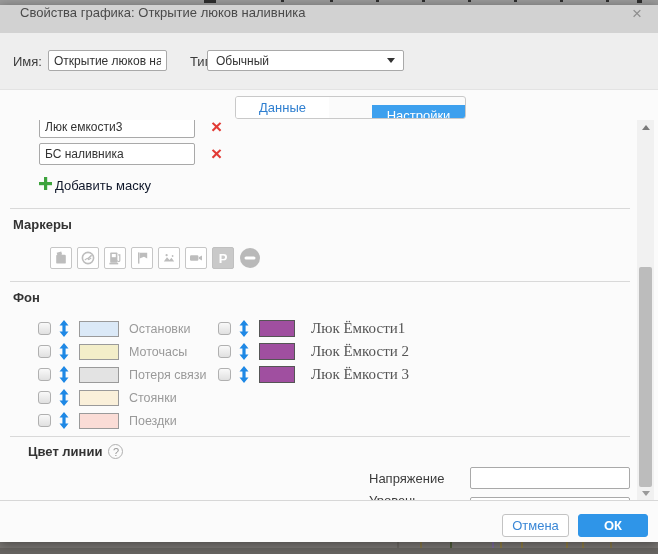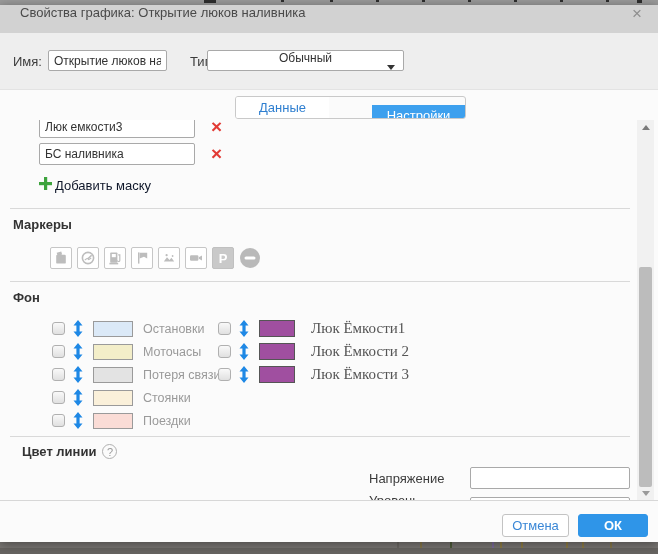--- a/index.html
+++ b/index.html
@@ -16,21 +16,21 @@
   
   .dialog { position:absolute; left:0; top:5px; width:658px; height:537px; background:#fbfbfb; box-shadow:0 2px 10px rgba(0,0,0,.4); }
   .titlebar { position:absolute; left:0; top:0; width:100%; height:28px; background:#d2d2d2; display:flex; padding:0 16px 0 20px; }
   .titlebar .title { font-size:13px; color:#4a4a4a; flex:1; }
   .titlebar .close { font-size:17px; color:#8f8f8f; cursor:pointer; line-height:1; }
 
   .formrow { position:absolute; left:0; top:28px; width:100%; height:57px; background:#eeeeee; border-bottom:1px solid #e3e3e3; }
   .formrow .lbl { position:absolute; font-size:13px; color:#3c3c3c; top:21px; }
   .txt { border:1px solid #a9a9a9; border-radius:2px; background:#fff; font-family:"Liberation Sans",sans-serif; font-size:12px; color:#333; padding:0 5px; }
   #name-input { position:absolute; left:48px; top:17px; width:119px; height:21px; }
-  .select { position:absolute; left:207px; top:17px; width:197px; height:21px; background:#fff; border:1px solid #a9a9a9; border-radius:2px; display:flex; align-items:center; padding:0 8px; font-size:12px; color:#333; cursor:pointer;flex-direction:column; }
+  .select { position:absolute; left:207px; top:17px; width:197px; height:21px; background:#fff; border:1px solid #a9a9a9; border-radius:2px; display:flex; align-items:center; padding:0 8px; font-size:12px; color:#333; cursor:pointer; }
   .select .caret { margin-left:auto; width:0; height:0; border-left:4px solid transparent; border-right:4px solid transparent; border-top:5px solid #333; }
 
   .tabs { position:absolute; left:235px; top:91px; height:23px; display:flex; border-radius:3px; overflow:hidden; border:1px solid #c9c9c9;gap:43px; }
   .tab { width:93px; height:100%; display:flex; align-items:center; justify-content:center; font-size:13px; cursor:pointer; }
   .tab.inactive { background:#fff; color:#2f7fd0; }
   .tab.active { background:#3da0ee; color:#fff;margin-top:8px; }
 
   
   .viewport { position:absolute; left:0; top:115px; width:658px; height:381px; overflow:hidden; border-bottom:1px solid #d7d7d7; background:#fbfbfb; }
   .content { position:absolute; left:0; top:-4px; width:630px; }
@@ -48,29 +48,29 @@
   .sec-h { font-size:13px; font-weight:bold; color:#333; margin:8px 0 0 13px; }
   .icons-row { display:flex; gap:5px; margin:15px 0 0 50px; height:22px; }
   .icon-sq { width:22px; height:22px; border:1px solid #c6c6c6; border-radius:2px; background:#fff; display:flex; align-items:center; justify-content:center; }
   .icon-sq.filled { background:#c9c9c9; border-color:#c0c0c0; color:#fff; font-weight:bold; font-size:13px; }
   .icon-round { width:22px; height:22px; display:flex; align-items:center; justify-content:center; }
 
   .bg-rows { position:relative; margin:12px 0 0 0; height:117px; }
   .bg-col-left { position:absolute; left:0; top:0; }
   .bg-col-right { position:absolute; left:218px; top:0; }
   .bg-row { display:flex; align-items:center; height:23px; }
-  .bg-col-left .bg-row { padding-left:52px; }
+  .bg-col-left .bg-row { padding-left:38px; }
   .checkbox { width:13px; height:13px; border:1px solid #b0b0b0; border-radius:3px; background:linear-gradient(#f9f9f9,#e0e0e0); cursor:pointer; flex:none; }
   .updown { margin:0 10px 0 8px; flex:none; display:flex; cursor:pointer; }
   .swatch { width:40px; height:16px; border:1px solid #9a9a9a; flex:none; cursor:pointer; }
   .bg-col-right .swatch { width:36px; height:17px; border:1px solid #555; }
   .bg-label { margin-left:10px; font-size:12.5px; color:#9a9a9a; }
   .bg-col-right .bg-label { font-family:"Liberation Serif",serif; font-size:15px; color:#555;margin-left:16px; }
 
-  .lc-head { display:flex; align-items:center; margin:7px 0 0 22px; }
+  .lc-head { display:flex; align-items:center; margin:7px 0 0 28px; }
   .lc-head .sec-t { font-size:13px; font-weight:bold; color:#333; }
   .help { margin-left:6px; width:15px; height:15px; border:1px solid #b0b0b0; border-radius:50%; color:#9a9a9a; font-size:11px; display:flex; align-items:center; justify-content:center; }
   .lc-row { display:flex; align-items:center; margin:8px 0 0 36px; height:22px;justify-content:flex-end; }
   .lc-row .lc-lbl { width:101px; font-size:13px; color:#3c3c3c; }
   .lc-row input { width:160px; height:22px; }
 
   
   .scrollbar { position:absolute; right:4px; top:0; width:17px; height:381px; background:#f1f1f1; }
   .sb-btn { position:absolute; left:0; width:17px; height:15px; display:flex; align-items:center; justify-content:center; cursor:pointer; }
   .sb-up { top:0; } .sb-down { bottom:0; }

